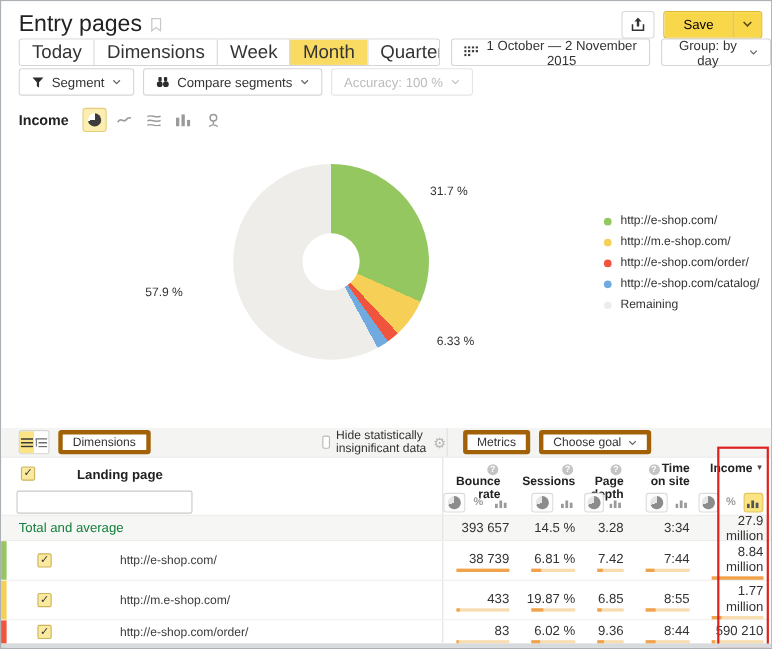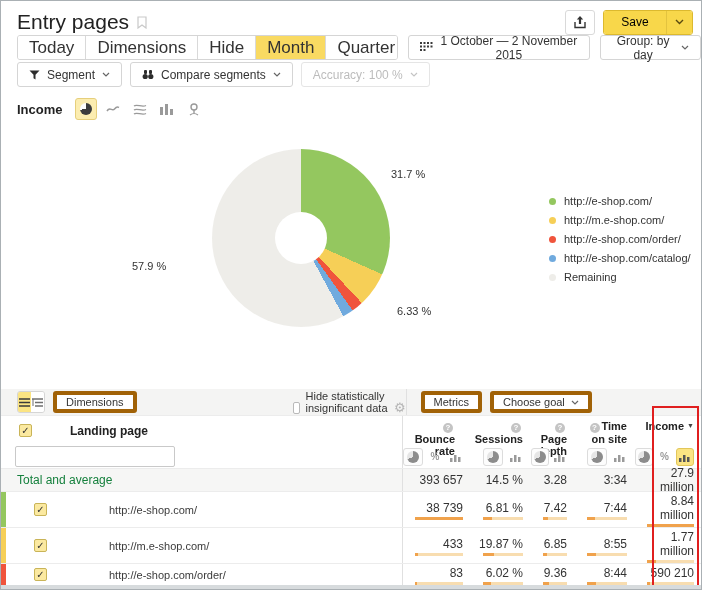--- a/index.html
+++ b/index.html
@@ -55,21 +55,21 @@
   .t-right { width:301px; flex:none; border-left:1px solid #e0e0e0; display:flex; align-items:center; }
   .m-col { flex:none; padding-right:8px; text-align:right; }
   .col-sessions { width:68px; } .col-bounce { width:60px; } .col-page { width:44px; } .col-time { width:60px; } .col-income { width:67px; }
 
   .t-toolbar { height:27px; flex:none; background:#f4f4f3; border-bottom:1px solid #ececec; display:flex; }
   .t-toolbar .t-left { padding-left:16px; gap:8px; }
   .toggle-group { display:flex; border:1px solid #d5d5d5; border-radius:3px; overflow:hidden; height:22px; }
   .toggle-btn { width:23px; border:none; background:#fff; display:flex; align-items:center; justify-content:center; cursor:pointer; }
   .toggle-btn.selected { background:#fbe483; }
   .sm-btn { height:22px; border:4px solid #a16207; border-radius:3px; background:#fff; font-size:11px; color:#333; padding:0 9px; display:inline-flex; align-items:center; gap:6px; cursor:pointer; font-family:inherit; }
-  .hide-chk-wrap { display:flex; align-items:flex-end; gap:6px; margin-left:148px; }
+  .hide-chk-wrap { display:flex; align-items:center; gap:6px; margin-left:148px; }
   .chk-empty { width:12px; height:12px; border:1px solid #b9b9b9; border-radius:2px; background:#fff; cursor:pointer; }
   .hide-label { font-size:11px; color:#333; }
   .gear { font-size:13px; color:#b5b5b5; line-height:1; cursor:pointer; }
   .t-toolbar .t-right { padding-left:14px; gap:8px; }
 
   .t-header { height:29px; flex:none; display:flex; }
   .t-header .t-left { padding-left:18px; gap:7px; align-items:center; }
   .dim-header { font-size:12px; font-weight:700; color:#222;margin-left:31px; }
   .t-header .t-right { align-items:flex-start; padding-top:4px; }
   .col-head { font-size:11px; font-weight:700; color:#222; line-height:12px; }
@@ -138,21 +138,21 @@
           </span>
         </button>
       </div>
     </div>
   </div>
 
   <div class="controls-row1">
     <div class="seg-group">
       <button class="seg-btn">Today</button>
       <button class="seg-btn">Dimensions</button>
-      <button class="seg-btn">Hide</button>
+      <button class="seg-btn">Week</button>
       <button class="seg-btn selected">Month</button>
       <button class="seg-btn">Quarter</button>
       <button class="seg-btn">Year</button>
     </div>
     <button class="ctl-btn">
       <span>
         <svg width="13" height="11" viewBox="0 0 13 11">
           <g fill="#3a3a3a">
               <rect x="0" y="0" width="2" height="2"></rect>
               <rect x="3.5" y="0" width="2" height="2"></rect>

